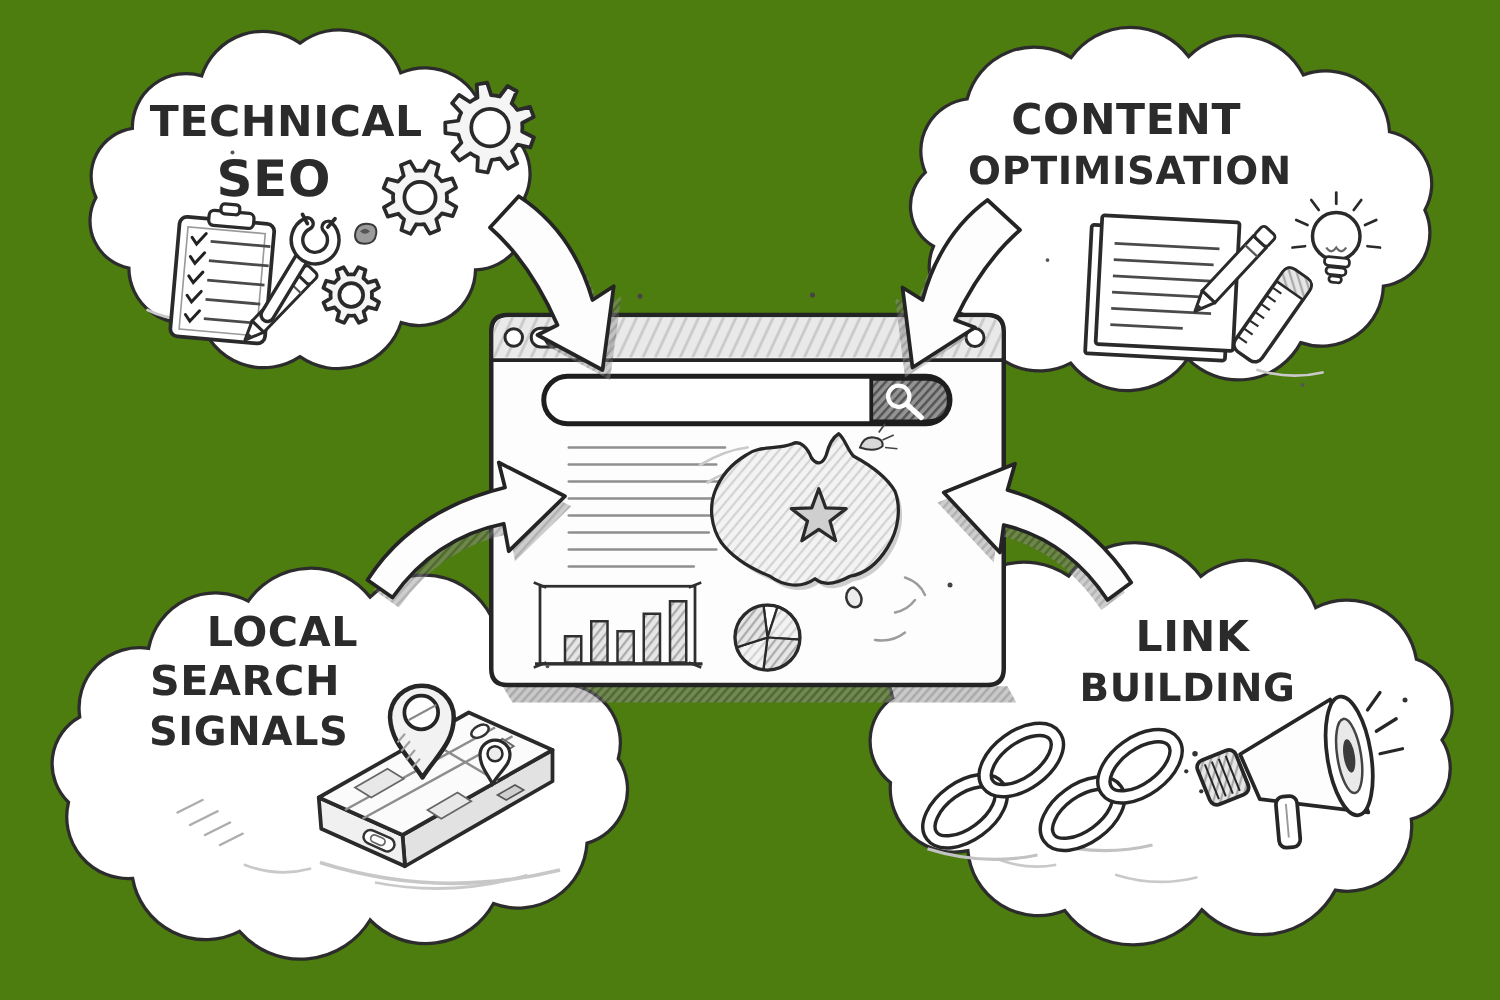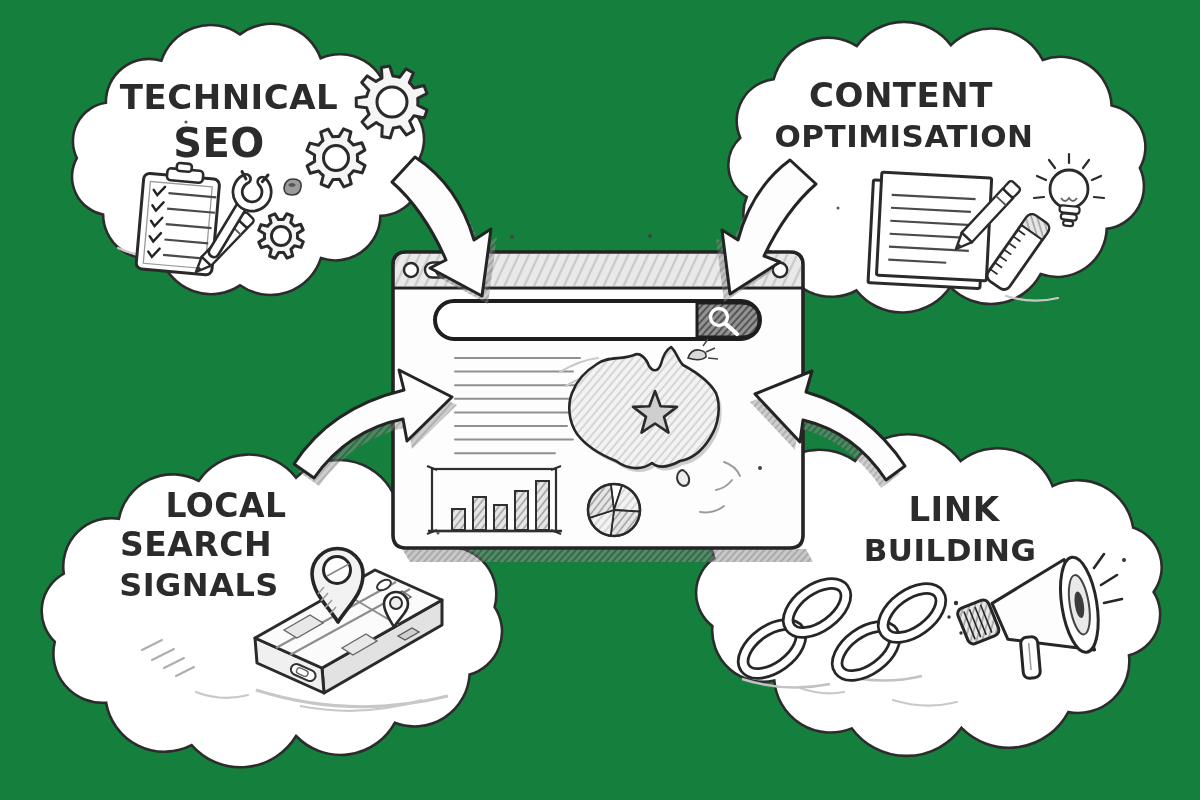--- a/index.html
+++ b/index.html
@@ -1,16 +1,16 @@
 <!DOCTYPE html>
 <html><head>
 <meta charset="utf-8">
 <style>
   html,body{margin:0;padding:0;background:#ffffff;}
-  .canvas{position:relative;width:1200px;height:800px;overflow:hidden;background:#15803d;}
+  .canvas{position:relative;width:1200px;height:800px;overflow:hidden;background:#4d7c0f;}
   svg{display:block;}
   .lbl{font-family:"DejaVu Sans","Liberation Sans",sans-serif;font-weight:bold;fill:#2b2b2b;text-anchor:middle;letter-spacing:.5px;}
   .cloud{fill:#ffffff;stroke:#2c2c2c;stroke-width:2.6;}
   .arrow{fill:#fdfdfd;stroke:#242424;stroke-width:3;stroke-linejoin:round;}
   .arrowShadow{fill:url(#hD);opacity:.45;}
   .sq{stroke:#c9c9c9;stroke-width:2.2;fill:none;stroke-linecap:round;}
 </style>
 </head>
 <body>
 

